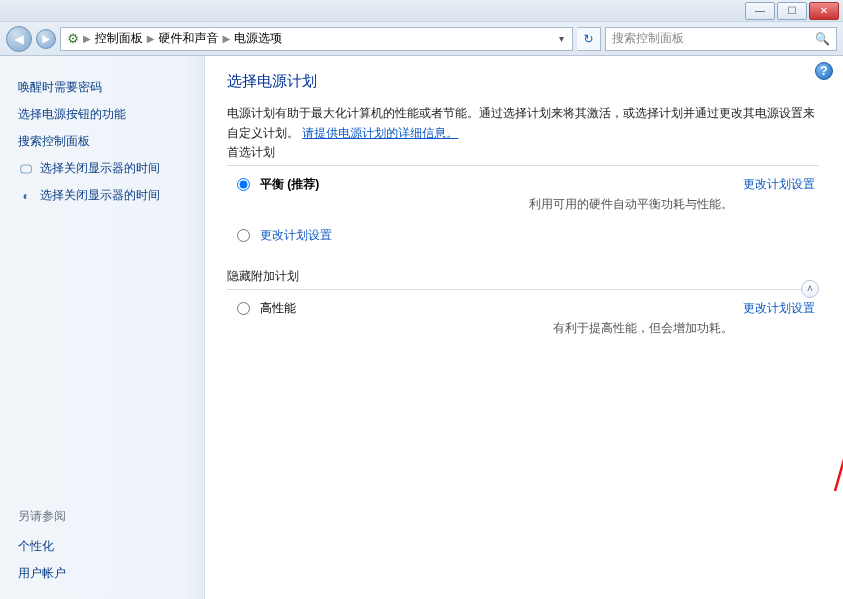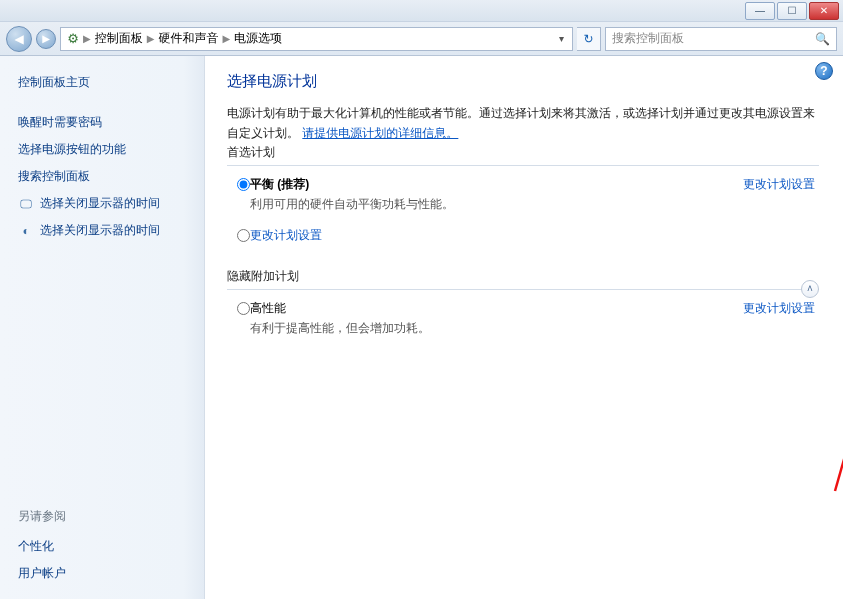--- a/index.html
+++ b/index.html
@@ -146,26 +146,27 @@
   .collapse-btn{
     position:absolute;right:0;top:-10px;
     width:18px;height:18px;border:1px solid #b9c5d5;border-radius:50%;
     background:linear-gradient(#fff,#ecf1f8);
     display:flex;align-items:center;justify-content:center;
     font-size:10px;color:#4a6a92;
   }
   .plan{
     display:flex;align-items:flex-start;
     margin:6px 0 14px 10px;
+    gap:10px;
   }
   .plan input[type=radio]{margin-top:2px;}
   .plan-body{flex:1;}
   .plan-name{font-size:12px;color:#000;}
   .plan-name b{font-weight:700;}
-  .plan-desc{font-size:12px;color:#555;margin-top:3px;}
+  .plan-desc{font-size:12px;color:#555;margin-top:3px;text-align:right;}
   .plan-link{color:#0b57c4;font-size:12px;white-space:nowrap;margin-right:4px;}
   
   .arrow {
     position:absolute;
     pointer-events:none;
   }
 </style>
 </head>
 <body>
 
@@ -190,21 +191,20 @@
   </div>
   <div class="refresh-btn">↻</div>
   <div class="search">
     <span>搜索控制面板</span>
     <span class="mag">🔍</span>
   </div>
 </div>
 
 <div class="content">
   <div class="sidebar">
-    <h3>控制面板主页</h3>
 
     <a>
       <span>唤醒时需要密码</span>
     </a>
     <a>
       <span>选择电源按钮的功能</span>
     </a>
     <a>
       <span>搜索控制面板</span>
     </a>

